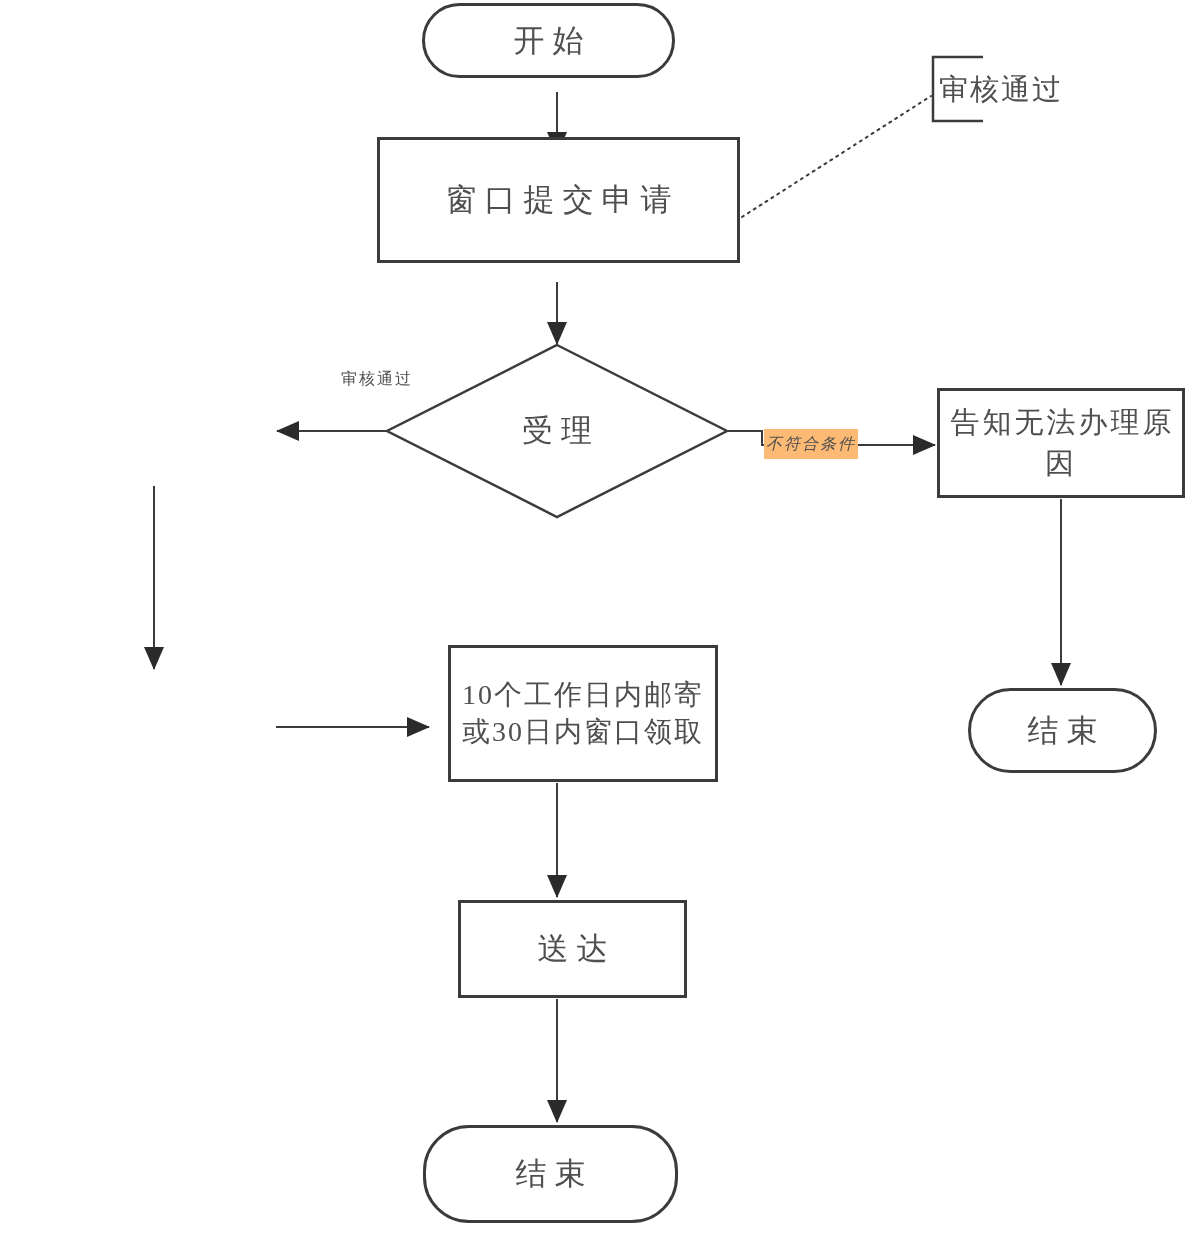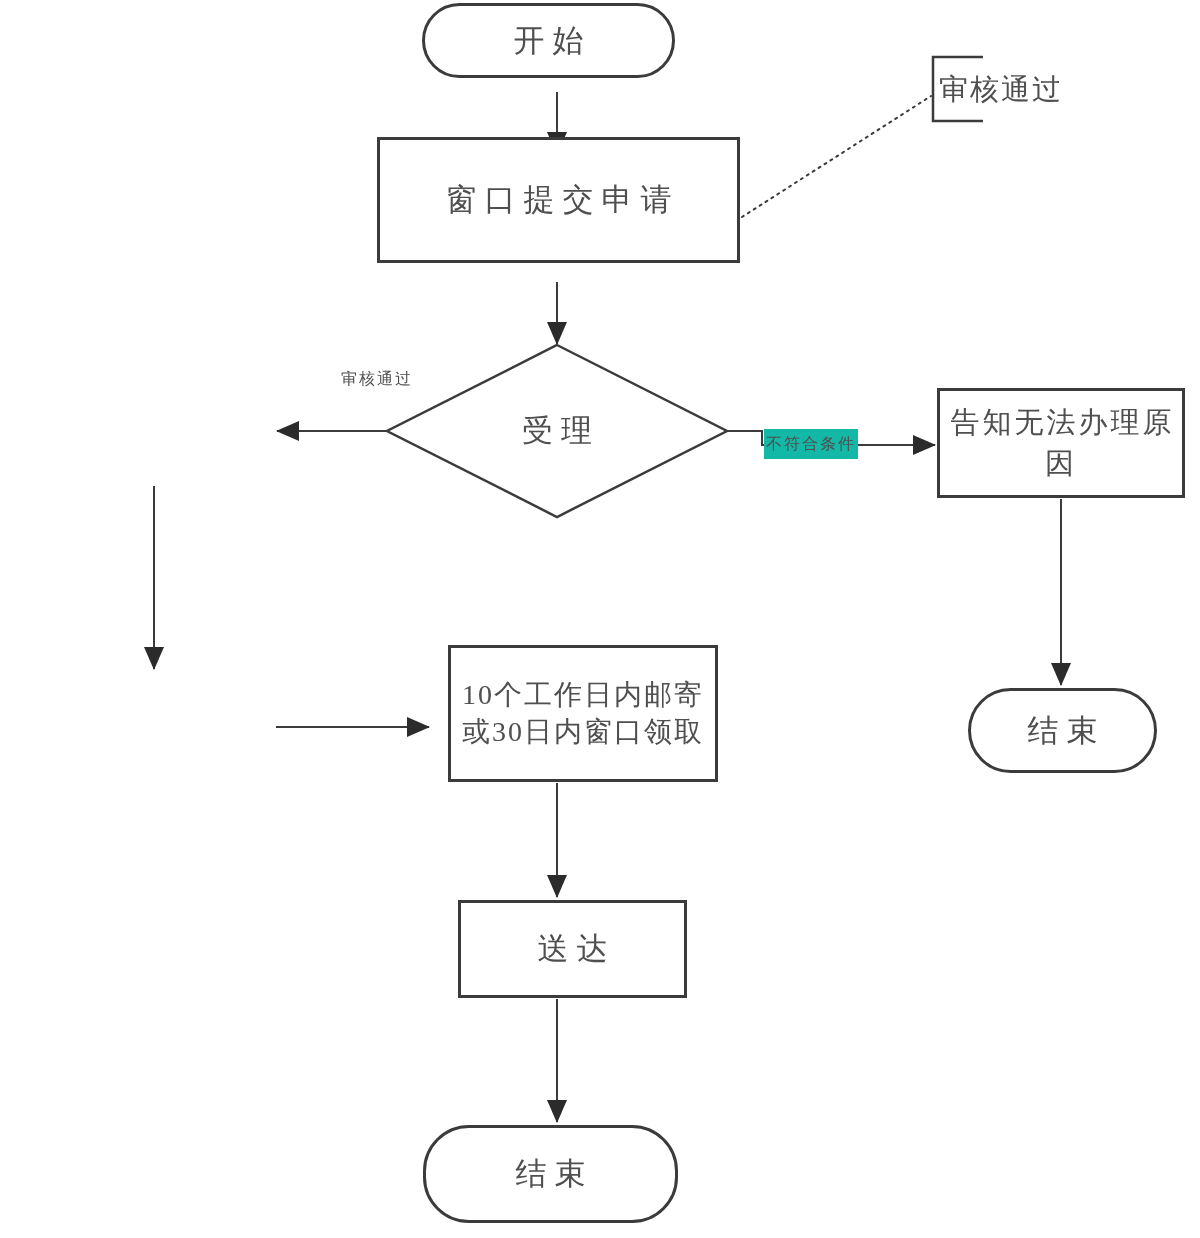--- a/index.html
+++ b/index.html
@@ -37,21 +37,21 @@
     background: transparent;
   }
   .edge-label {
     position: absolute;
     font-size: 16px;
     letter-spacing: 2px;
     color: #4f4f4f;
     line-height: 30px;
     white-space: nowrap;
   }
-  .edge-label.on-line { background: #14b8a6; padding: 0 2px; }
+  .edge-label.on-line { background: #fdba74; padding: 0 2px; font-style: italic; }
   .note-label {
     position: absolute;
     font-size: 29px;
     letter-spacing: 2px;
     color: #4f4f4f;
     line-height: 36px;
     white-space: nowrap;
   }
 </style>
 </head>

